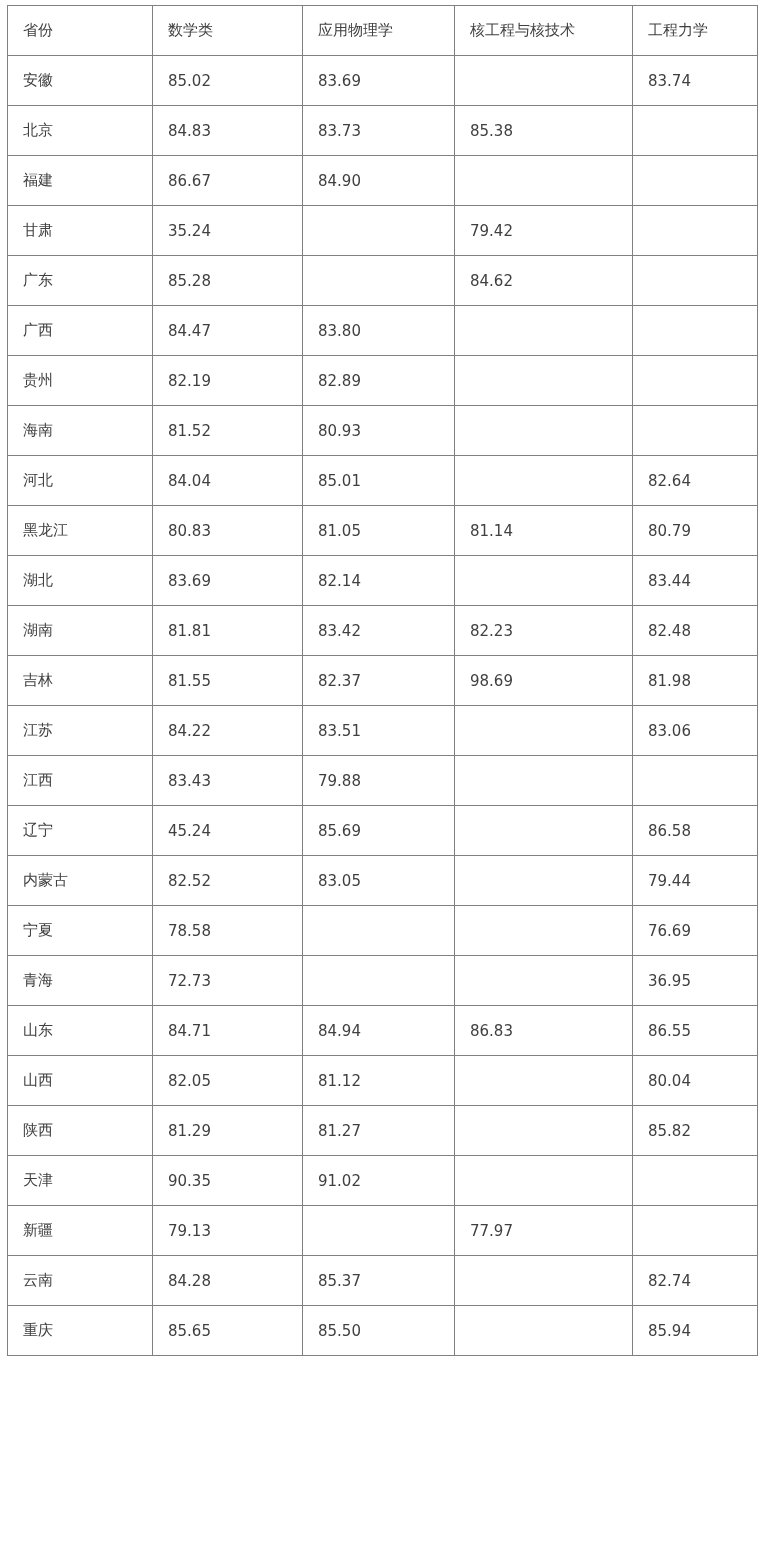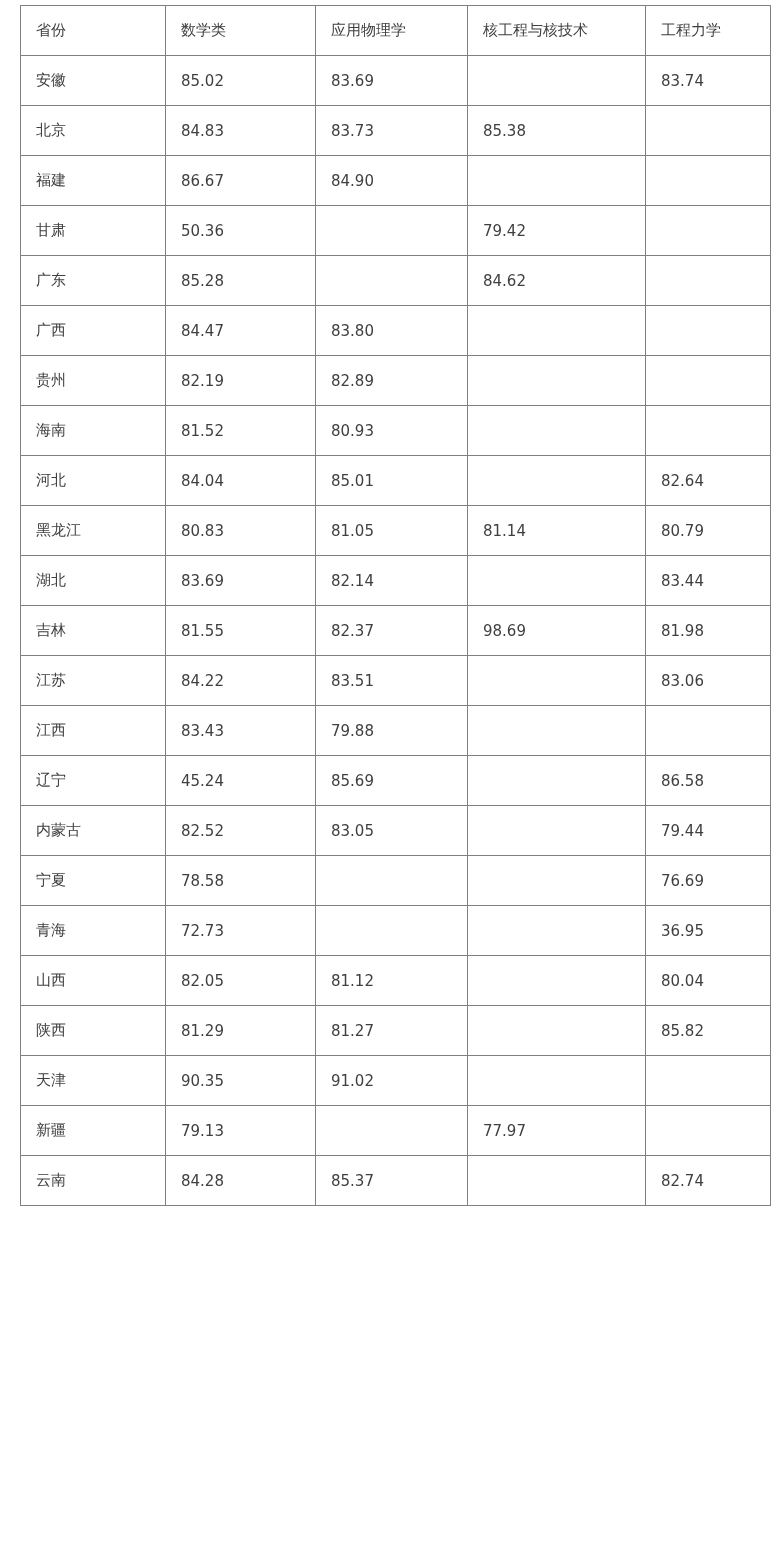--- a/index.html
+++ b/index.html
@@ -16,21 +16,21 @@
   }
   .page {
     width: 784px;
     height: 1543px;
     background: var(--bg-color);
     overflow: hidden;
   }
   table.scores {
     border-collapse: collapse;
     table-layout: fixed;
-    margin: 5px 0 0 20px;
+    margin: 5px 0 0 7px;
     width: 750px;
   }
   table.scores th,
   table.scores td {
     border: 1px solid var(--border-color);
     height: 50px;
     padding: 0 4px 0 15px;
     text-align: left;
     vertical-align: middle;
     font-size: 15px;
@@ -83,21 +83,21 @@
         </tr>
         <tr>
           <td>福建</td>
           <td>86.67</td>
           <td>84.90</td>
           <td></td>
           <td></td>
         </tr>
         <tr>
           <td>甘肃</td>
-          <td>50.36</td>
+          <td>35.24</td>
           <td></td>
           <td>79.42</td>
           <td></td>
         </tr>
         <tr>
           <td>广东</td>
           <td>85.28</td>
           <td></td>
           <td>84.62</td>
           <td></td>
@@ -138,20 +138,27 @@
           <td>80.79</td>
         </tr>
         <tr>
           <td>湖北</td>
           <td>83.69</td>
           <td>82.14</td>
           <td></td>
           <td>83.44</td>
         </tr>
         <tr>
+          <td>湖南</td>
+          <td>81.81</td>
+          <td>83.42</td>
+          <td>82.23</td>
+          <td>82.48</td>
+        </tr>
+        <tr>
           <td>吉林</td>
           <td>81.55</td>
           <td>82.37</td>
           <td>98.69</td>
           <td>81.98</td>
         </tr>
         <tr>
           <td>江苏</td>
           <td>84.22</td>
           <td>83.51</td>
@@ -187,20 +194,27 @@
           <td>76.69</td>
         </tr>
         <tr>
           <td>青海</td>
           <td>72.73</td>
           <td></td>
           <td></td>
           <td>36.95</td>
         </tr>
         <tr>
+          <td>山东</td>
+          <td>84.71</td>
+          <td>84.94</td>
+          <td>86.83</td>
+          <td>86.55</td>
+        </tr>
+        <tr>
           <td>山西</td>
           <td>82.05</td>
           <td>81.12</td>
           <td></td>
           <td>80.04</td>
         </tr>
         <tr>
           <td>陕西</td>
           <td>81.29</td>
           <td>81.27</td>
@@ -220,16 +234,23 @@
           <td></td>
           <td>77.97</td>
           <td></td>
         </tr>
         <tr>
           <td>云南</td>
           <td>84.28</td>
           <td>85.37</td>
           <td></td>
           <td>82.74</td>
+        </tr>
+        <tr>
+          <td>重庆</td>
+          <td>85.65</td>
+          <td>85.50</td>
+          <td></td>
+          <td>85.94</td>
         </tr>
       </tbody>
   </table>
 </div>
 
 </body></html>

